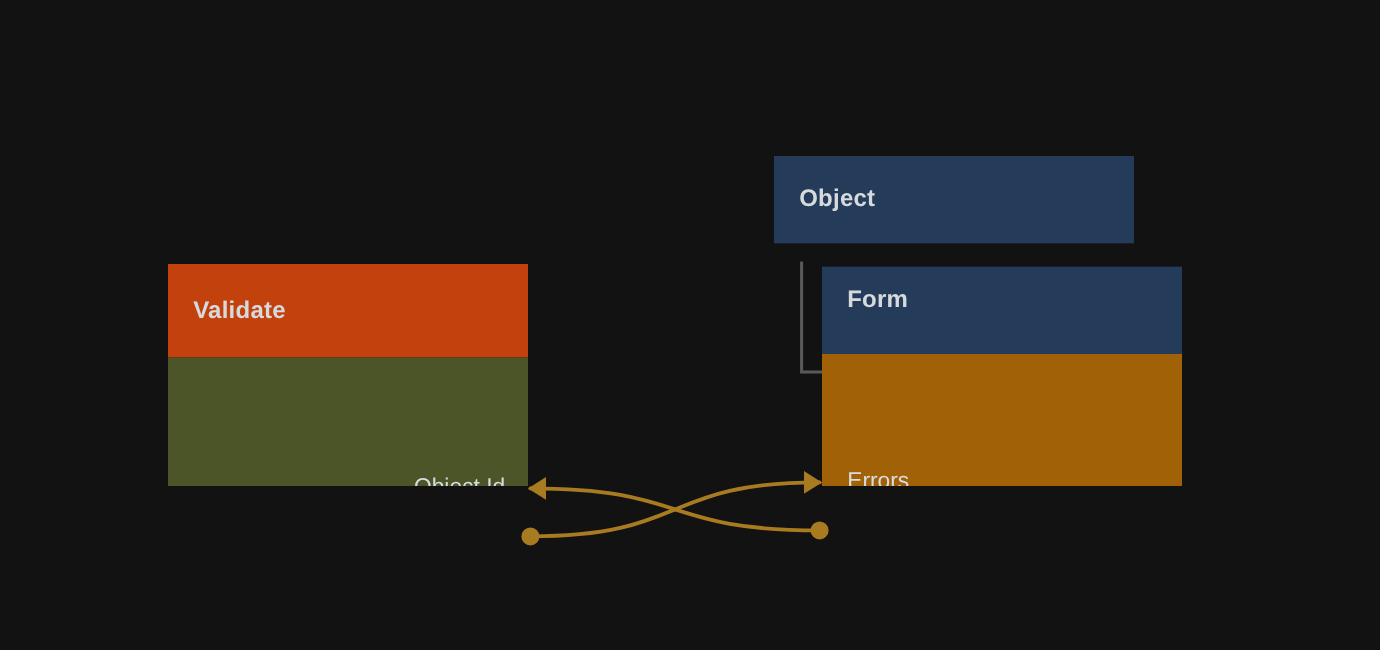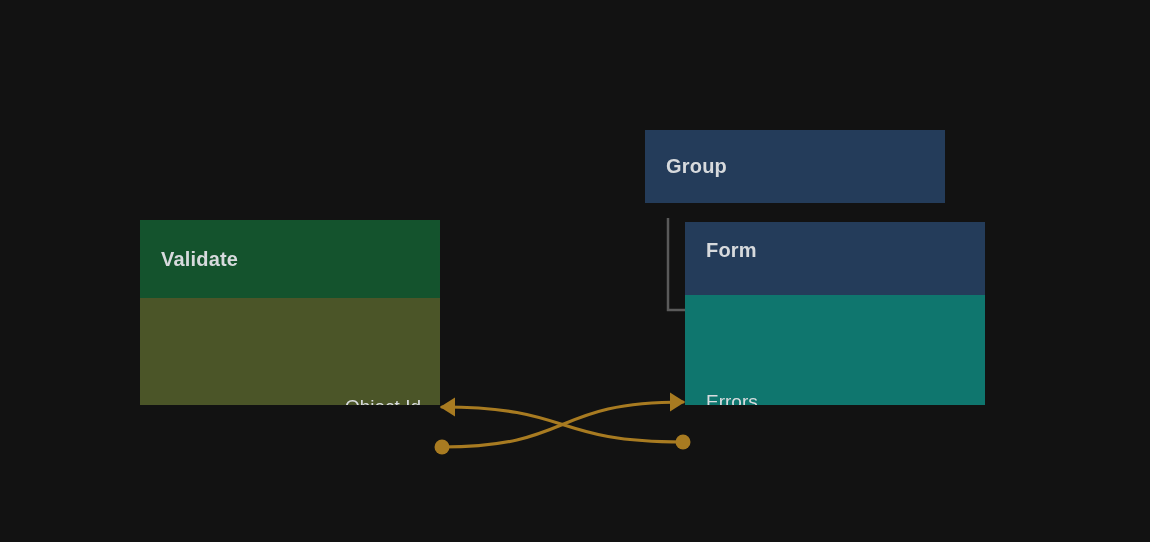--- a/index.html
+++ b/index.html
@@ -79,45 +79,45 @@
     pointer-events: none;
   }
 </style>
 </head>
 <body style="background: rgb(18, 18, 18);">
 
 <div id="canvas" style="width: 1150px; height: 542px; background: rgb(18, 18, 18);">
 
   <div class="node" id="node-group" style="left: 645px; top: 130px; width: 300px; height: 73px;">
     <div class="node-header" id="group-header" style="height: 73px; background: rgb(36, 60, 90); padding: 0px 0px 0px 21px;">
-      <span class="node-title">Group</span>
+      <span class="node-title">Object</span>
     </div>
   </div>
 
   <svg id="group-bracket" width="1150" height="542" style="left: 0px; top: 0px;">
       <path d="M 668 218 L 668 310 L 686 310" fill="none" stroke="#5a5a5a" stroke-width="2.5"></path>
     </svg>
 
   <div class="node" id="node-validate" style="left: 140px; top: 220px; width: 300px; height: 185px;">
-    <div class="node-header" id="validate-header" style="height: 78px; background: #14532d; padding: 0px 0px 0px 21px;">
+    <div class="node-header" id="validate-header" style="height: 78px; background: #c2410c; padding: 0px 0px 0px 21px;">
       <span class="node-title">Validate</span>
     </div>
     <div class="node-body" id="validate-body" style="height: 107px; background: rgb(75, 85, 40);">
       <div class="port-row out" id="validate-port-0" style="top: 96px;">
         <span class="port-label">Object Id</span>
       </div>
 
     </div>
   </div>
 
   <div class="node" id="node-form" style="left: 685px; top: 222px; width: 300px; height: 183px;">
     <div class="node-header" id="form-header" style="height: 73px; background: rgb(36, 60, 90); padding: 0px 0px 16px 21px;">
       <span class="node-title">Form</span>
     </div>
-    <div class="node-body" id="form-body" style="height: 112px; background: #0f766e;">
+    <div class="node-body" id="form-body" style="height: 112px; background: #a16207;">
       <div class="port-row in" id="form-port-0" style="top: 94px;">
         <span class="port-label">Errors</span>
       </div>
 
     </div>
   </div>
 
   <svg id="edges" width="1150" height="542">
       <path d="M 442 447 C 574.55 447, 550.45 402, 683 402" fill="none" stroke="#a87b21" stroke-width="3.2" stroke-linecap="round"></path>
       <path d="M 683 442 C 550.45 442, 574.55 407, 442 407" fill="none" stroke="#a87b21" stroke-width="3.2" stroke-linecap="round"></path>

